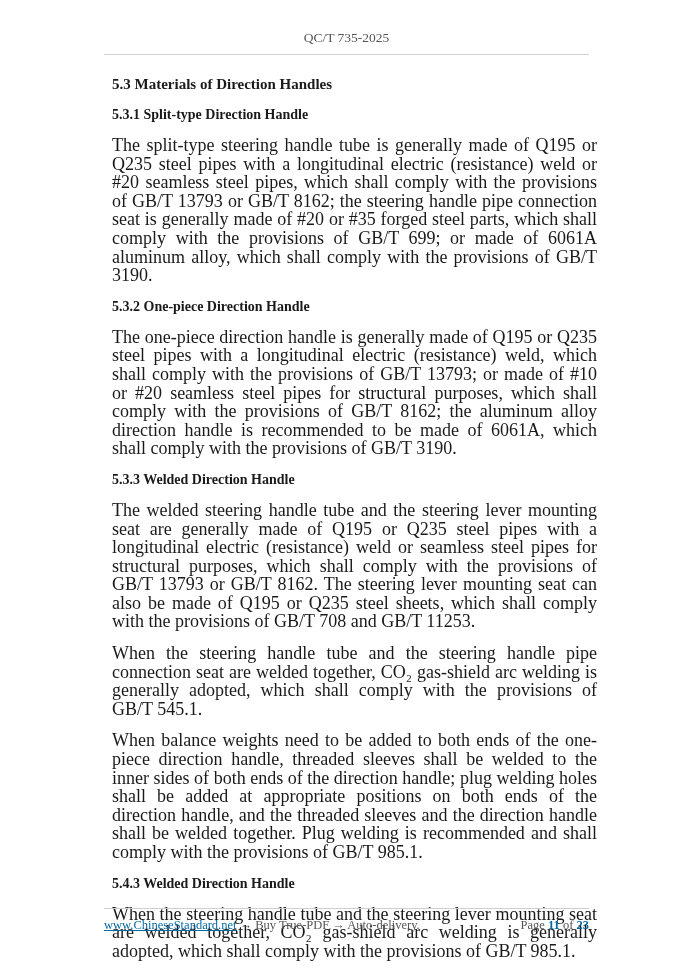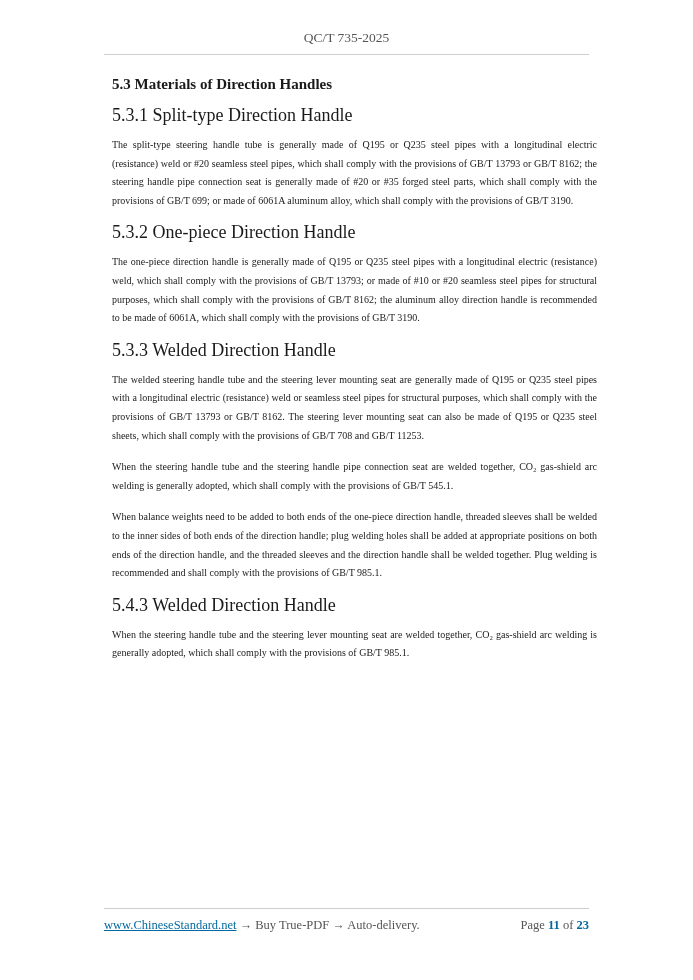--- a/index.html
+++ b/index.html
@@ -3,22 +3,22 @@
 <meta charset="utf-8">
 <style>
   html, body { margin:0; padding:0; background:#ffffff; }
   body { width:693px; height:980px; position:relative; overflow:hidden;
          font-family:"Liberation Serif", serif; color:#1a1a1a; }
   .header { position:absolute; top:30px; left:0; width:693px; text-align:center;
             font-size:13.5px; color:#555; }
   .rule-top { position:absolute; top:54px; left:104px; width:485px; height:1px; background:#cfcfcf; }
   .content { position:absolute; top:74px; left:112px; width:485px; }
   h2 { font-size:15px; font-weight:bold; margin:0 0 12px 0; line-height:20px; }
-  h3 { font-size:18px; font-weight:normal; margin:0 0 12px 0; line-height:18px; }
-  p { font-size:10px; line-height:18.6px; margin:0 0 13px 0; text-align:justify; }
+  h3 { font-size:14px; font-weight:bold; margin:0 0 12px 0; line-height:18px; }
+  p { font-size:18px; line-height:18.6px; margin:0 0 13px 0; text-align:justify; }
   .rule-bot { position:absolute; top:908px; left:104px; width:485px; height:1px; background:#cfcfcf; }
   .footer { position:absolute; top:918px; left:104px; width:485px; font-size:12.5px; color:#555;
             display:flex; justify-content:space-between; }
   .footer a { color:#0369a1; text-decoration:underline; }
   .footer b { color:#0369a1; }
 </style>
 </head>
 <body>
 
 <div class="header">QC/T 735-2025</div>

